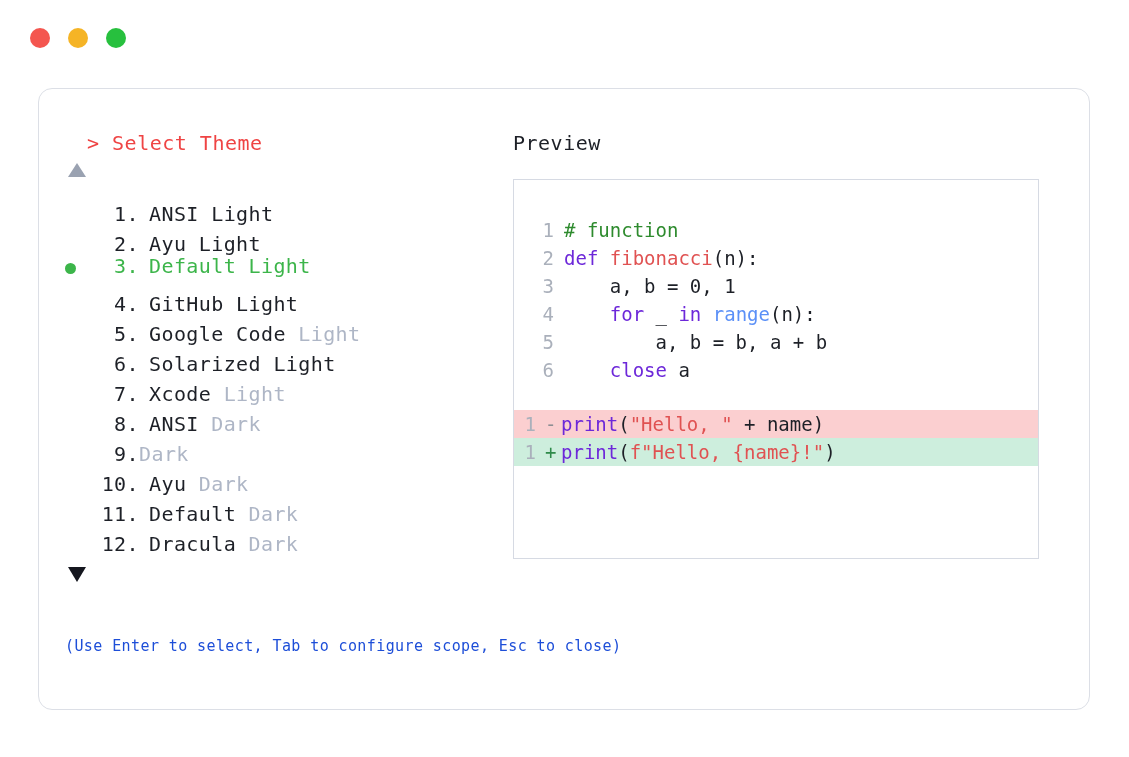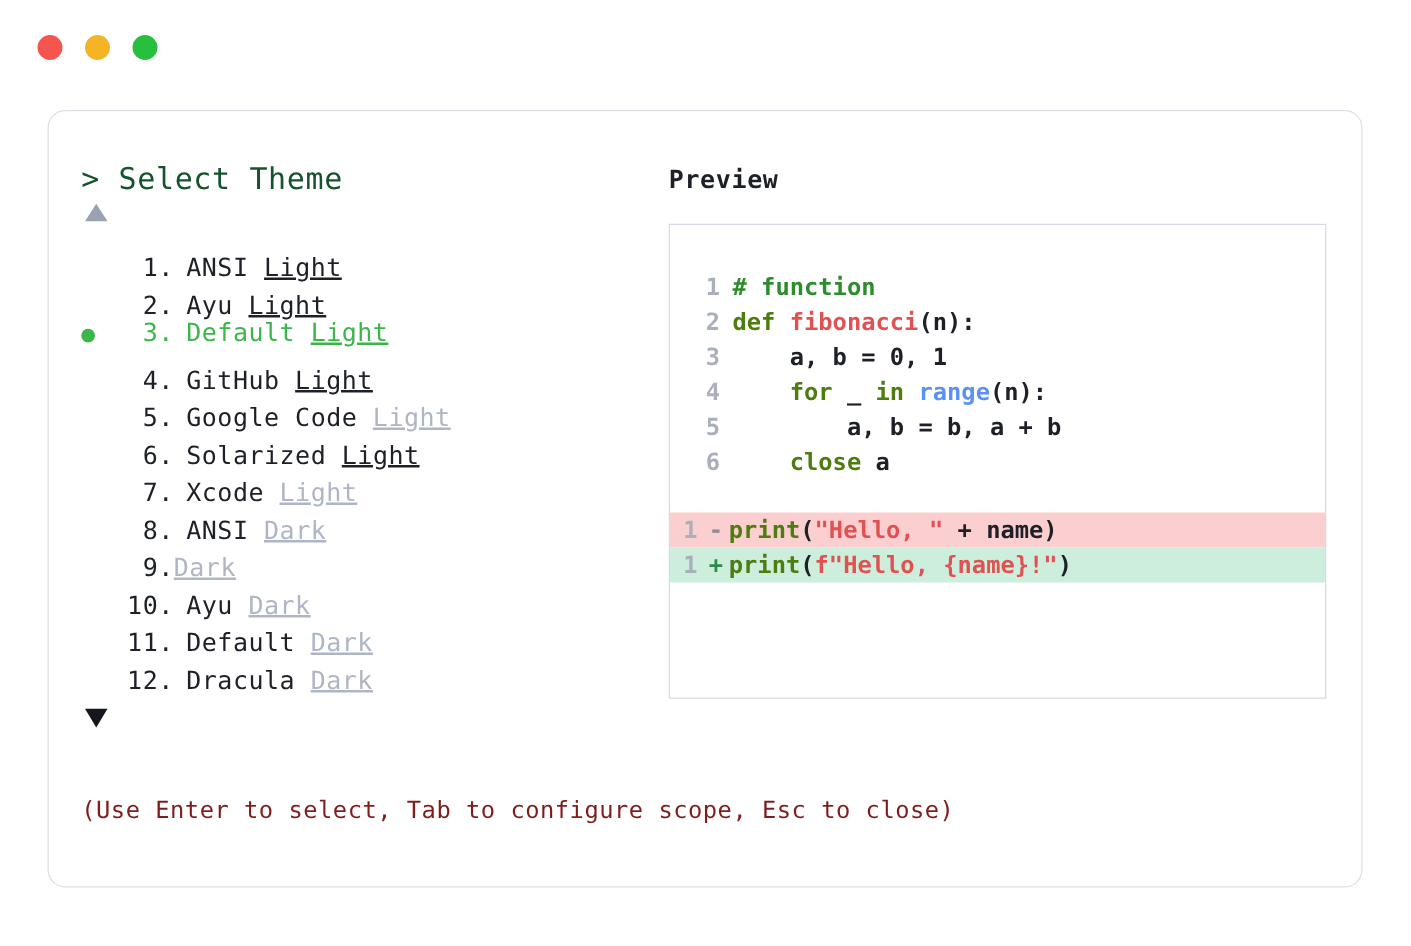--- a/index.html
+++ b/index.html
@@ -37,25 +37,26 @@
     background: #ffffff;
   }
 
   
   .left-col {
     position: absolute;
     left: 26px; top: 40px;
     width: 470px;
   }
   .prompt-line {
-    font-size: 24px;
-    line-height: 28px;
-    color: #14532d;
+    font-size: 20px;
+    line-height: 28px;
+    color: #ef4444;
     letter-spacing: 0.5px;
     white-space: pre;
+    margin-left: 22px;
   }
   .scroll-arrow-up {
     margin-top: 6px;
     margin-left: 3px;
     width: 0; height: 0;
     border-left: 9px solid transparent;
     border-right: 9px solid transparent;
     border-bottom: 14px solid #9aa2b1;
   }
   .scroll-arrow-down {
@@ -97,41 +98,40 @@
     position: relative;
     top: 1px;
   }
   .idx {
     width: 48px;
     flex: 0 0 48px;
     text-align: right;
     color: #1d2027;
   }
   .nm { color: #1d2027; padding-left: 10px; text-align: right; }
-  .variant { color: #1d2027; text-decoration: underline; }
+  .variant { color: #1d2027; }
   .variant.muted { color: #aeb6c6; }
   .theme-row.selected .idx,
   .theme-row.selected .nm,
   .theme-row.selected .variant { color: #3cb54a; }
 
   .hint {
     position: absolute;
     left: 26px; top: 548px;
-    font-size: 19px;
+    font-size: 15px;
     letter-spacing: 0.4px;
-    color: #7f1d1d;
+    color: #1d4ed8;
     white-space: pre;
   }
 
   
   .right-col {
     position: absolute;
-    left: 496px; top: 40px;
+    left: 474px; top: 40px;
     width: 530px;
-    font-weight: bold;
   }
   .preview-title {
     font-size: 20px;
     line-height: 28px;
     color: #1d2027;
     letter-spacing: 0.5px;
   }
   .preview-box {
     margin-top: 22px;
     width: 526px;
@@ -152,21 +152,21 @@
   }
   .ln {
     width: 18px;
     flex: 0 0 18px;
     text-align: right;
     color: #aab0bb;
     margin-right: 10px;
   }
   .tok-plain   { color: #1d2027; }
   .tok-comment { color: #2e8b2e; text-align: right; }
-  .tok-kw      { color: #4d7c0f; }
+  .tok-kw      { color: #6d28d9; }
   .tok-fn      { color: #e05252; text-align: center; }
   .tok-builtin { color: #5b90f7; }
   .tok-str     { color: #e05252; }
   .tok-num     { color: #1d2027; }
 
   .diff-block { margin-top: 26px; }
   .diff-line {
     display: flex;
     align-items: baseline;
     font-size: 19px;

